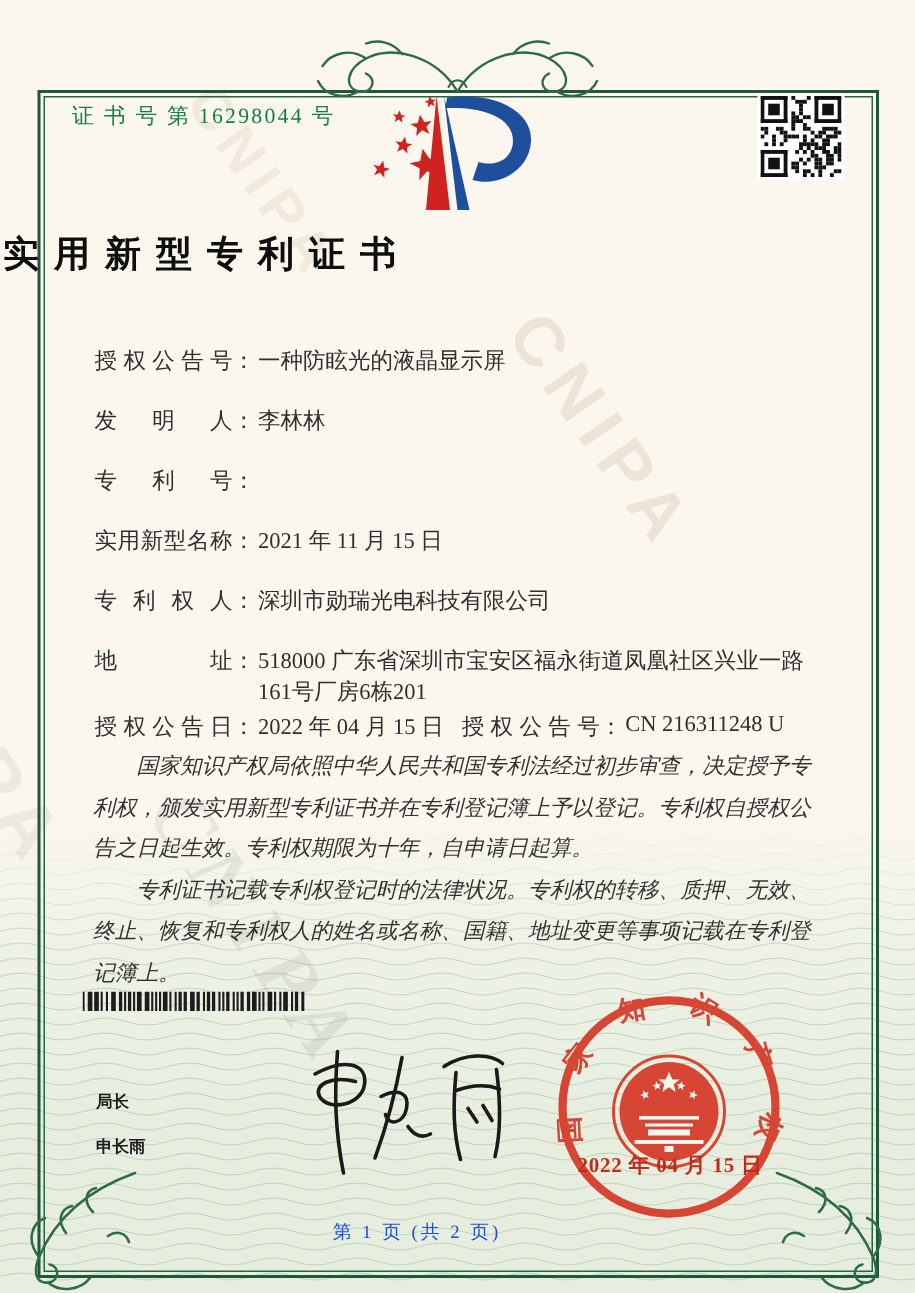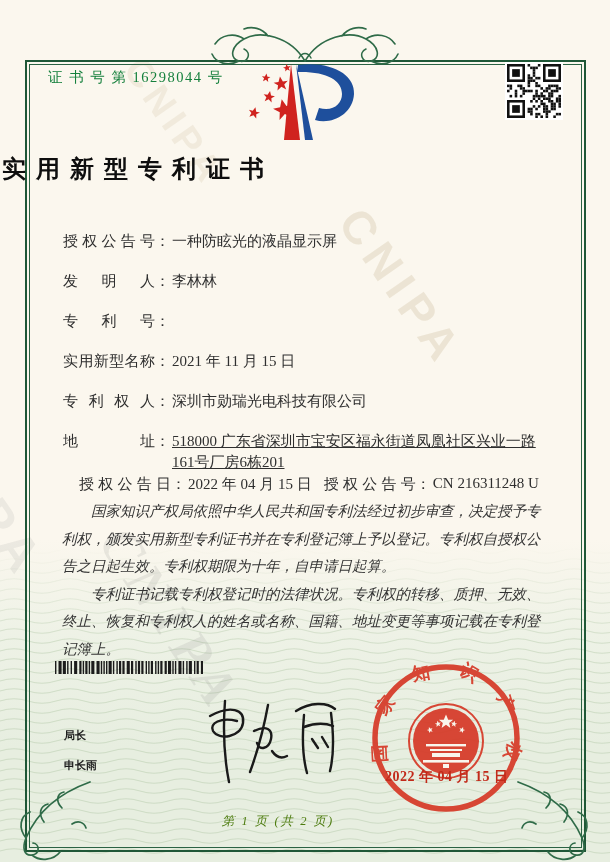--- a/index.html
+++ b/index.html
@@ -35,43 +35,43 @@
   .title{position:absolute;left:0;top:153px;width:610px;text-align:left;
          font-size:24px;font-weight:bold;letter-spacing:10px;padding-left:2px;box-sizing:border-box;color:#0e0e0e;}
 
   
   .fields{position:absolute;left:63px;top:231px;width:492px;font-size:15px;color:#2f2f2f;}
   .frow{display:flex;align-items:flex-start;line-height:20px;margin-bottom:20px;}
   .flabel{display:inline-block;width:92px;text-align:justify;text-align-last:justify;flex:none;font-weight:500;}
   .fcolon{flex:none;}
   .fvalue{margin-left:2px;}
   .frow.addr{margin-bottom:2px;}
-  .frow.addr .fvalue{width:386px;line-height:21px;text-decoration:underline;}
-  .grant{display:flex;justify-content:center;}
+  .frow.addr .fvalue{width:386px;line-height:21px;}
+  .grant{display:flex;}
   .gpair{display:flex;}
   .gpair.right{margin-left:12px;}
 
   
   .bodytext{position:absolute;left:62px;top:498px;width:488px;font-size:14.5px;line-height:27.5px;
             color:#333;font-style:italic;}
   .bodytext p{margin:0;text-indent:2em;}
 
   .barcode{position:absolute;left:55px;top:661px;}
 
   
   .signer{position:absolute;left:64px;top:720px;font-family:"Liberation Sans","DejaVu Sans",sans-serif;
           font-size:11px;font-weight:bold;color:#1d1d1d;line-height:30px;}
   .signature{position:absolute;left:192px;top:692px;}
 
   
   .seal{position:absolute;left:360px;top:652px;opacity:.93;}
   .sealdate{position:absolute;left:385px;top:768px;font-size:14px;font-weight:bold;color:#c22a1a;
             letter-spacing:.5px;white-space:nowrap;}
 
-  .footer{position:absolute;left:0;top:813px;width:556px;text-align:center;font-size:12.5px;color:#4d7c0f;letter-spacing:2px;font-style:italic;}
+  .footer{position:absolute;left:0;top:813px;width:556px;text-align:center;font-size:12.5px;color:#1d4ed8;letter-spacing:2px;}
 </style>
 </head>
 <body>
 
 <div class="page">
 
   <div class="green-zone"></div>
   <svg class="waves" id="waves">
       <path d="M0 6 q 14 -4.5 28 0 t 28 0 t 28 0 t 28 0 t 28 0 t 28 0 t 28 0 t 28 0 t 28 0 t 28 0 t 28 0 t 28 0 t 28 0 t 28 0 t 28 0 t 28 0 t 28 0 t 28 0 t 28 0 t 28 0 t 28 0 t 28 0" fill="none" stroke="#9fbb95" stroke-width="0.8" opacity="0.45"></path>
       <path d="M0 16 q 14 -4.5 28 0 t 28 0 t 28 0 t 28 0 t 28 0 t 28 0 t 28 0 t 28 0 t 28 0 t 28 0 t 28 0 t 28 0 t 28 0 t 28 0 t 28 0 t 28 0 t 28 0 t 28 0 t 28 0 t 28 0 t 28 0 t 28 0" fill="none" stroke="#9fbb95" stroke-width="0.8" opacity="0.45"></path>

